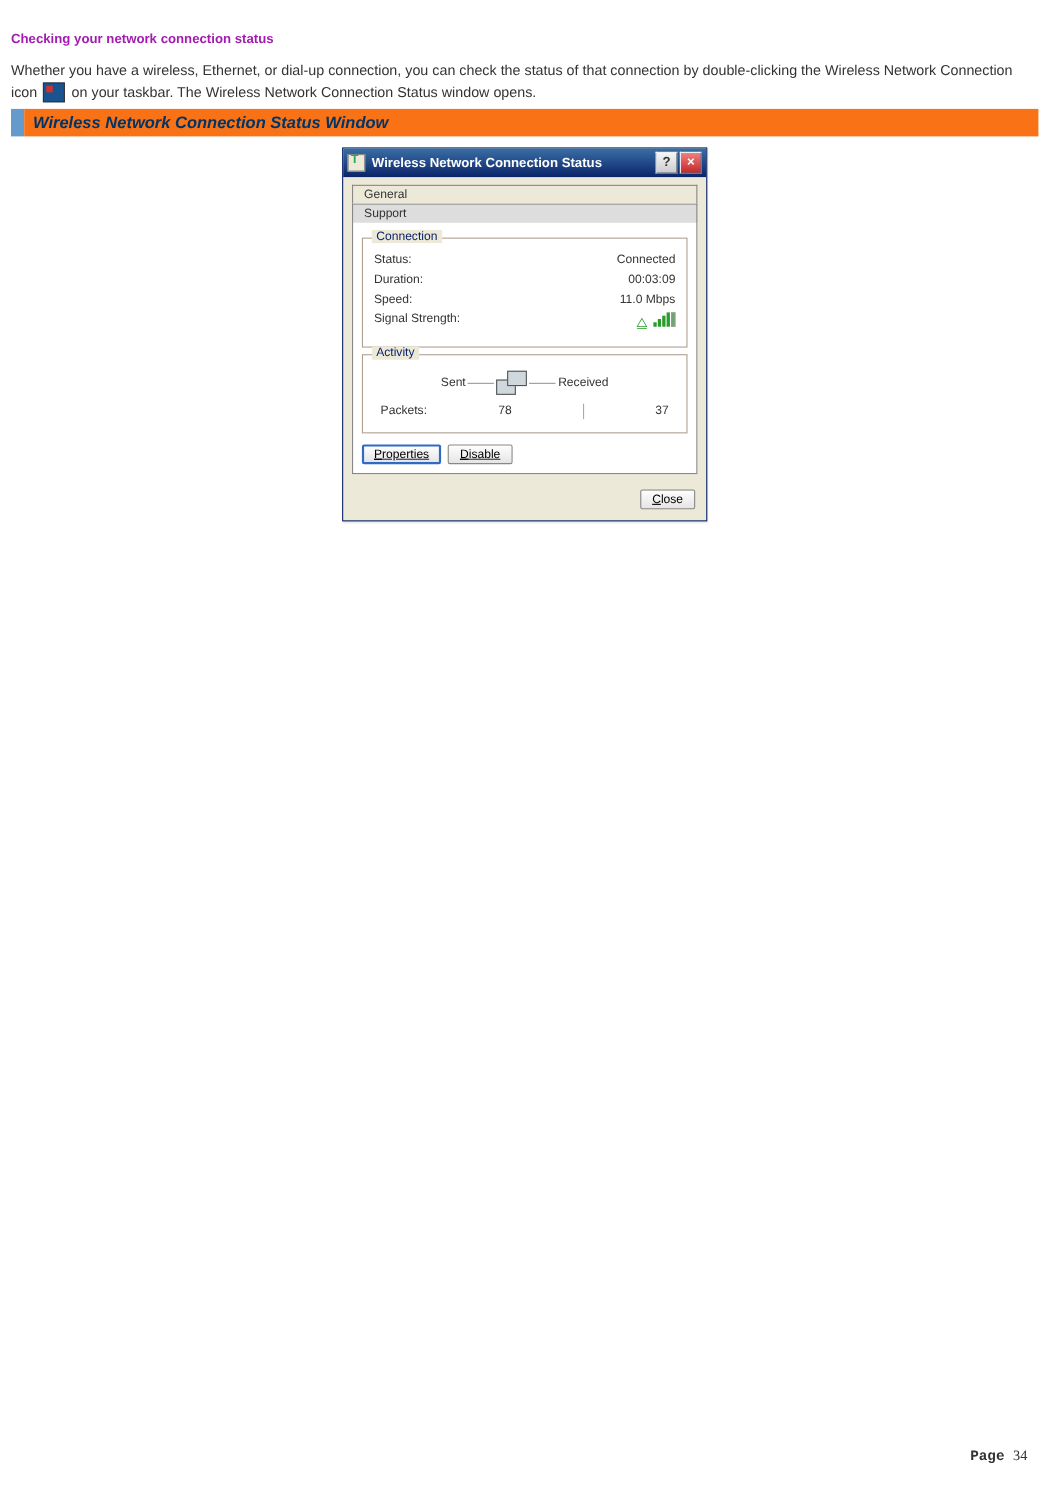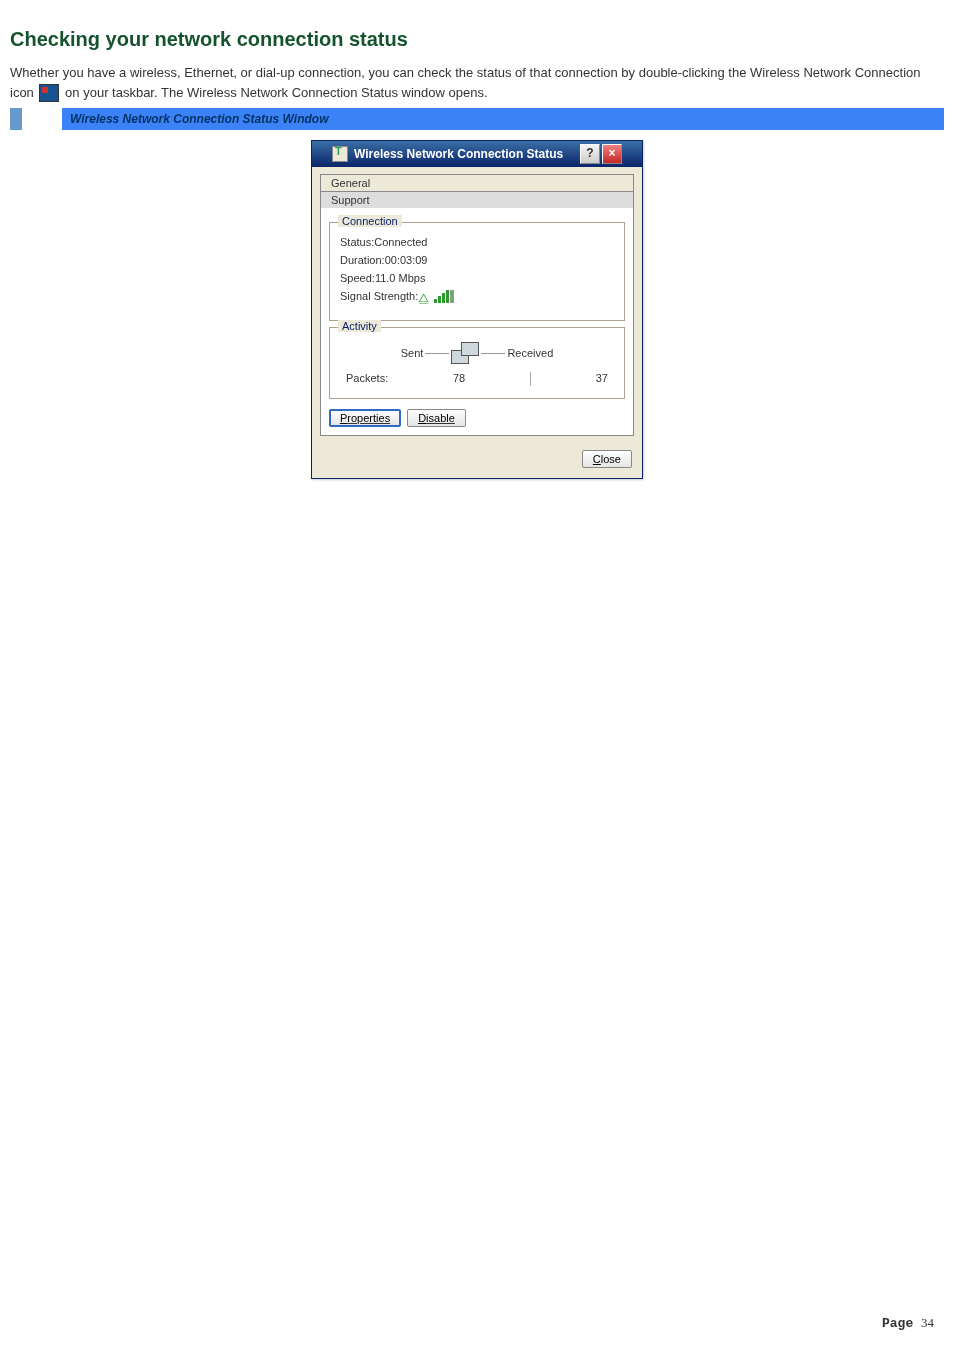--- a/index.html
+++ b/index.html
@@ -6,23 +6,23 @@
     margin: 0;
     padding: 10px;
     font-family: Verdana, Arial, sans-serif;
     font-size: 13px;
     color: #333;
     background: #fff;
     width: 954px;
     box-sizing: border-box;
   }
   .heading {
-    color: #14532d;
-    font-weight: bold;
-    font-size: 20px;
+    color: #a21caf;
+    font-weight: bold;
+    font-size: 12px;
     margin: 18px 0 12px 0;
   }
   .para {
     line-height: 1.5;
     margin: 6px 0;
   }
   .inline-icon {
     display: inline-block;
     width: 18px;
     height: 16px;
@@ -42,27 +42,26 @@
   .banner-row {
     display: flex;
     margin: 6px 0 10px 0;
   }
   .banner-left {
     width: 12px;
     background: #6699cc;
   }
   .banner-right {
     flex: 1;
-    background: #3b82f6;
+    background: #f97316;
     padding: 4px 8px;
     font-style: italic;
     font-weight: bold;
     color: #003366;
-    font-size: 12px;
-    margin-left: 40px;
+    font-size: 15px;
   }
   .dialog-wrap {
     display: flex;
     justify-content: center;
     margin: 10px 0;
   }
   .dialog {
     width: 330px;
     border: 1px solid #0a246a;
     background: #ece9d8;
@@ -71,21 +70,21 @@
     color: #333;
     box-shadow: 1px 1px 2px rgba(0,0,0,0.2);
   }
   .titlebar {
     background: linear-gradient(to bottom, #3a6ea5, #0a246a);
     color: #fff;
     font-weight: bold;
     font-size: 12px;
     display: flex;
     align-items: center;
-    padding: 3px 20px;
+    padding: 3px 4px;
   }
   .titlebar .app-icon {
     width: 14px; height: 14px;
     background: #ece9d8;
     border: 1px solid #888;
     margin-right: 4px;
     position: relative;
   }
   .titlebar .app-icon::after {
     content: "T";
@@ -155,20 +154,21 @@
     position: absolute;
     top: -8px;
     left: 8px;
     background: #ece9d8;
     padding: 0 4px;
     color: #0a246a;
     font-size: 11px;
   }
   .kv-row {
     display: flex;
+    justify-content: space-between;
     padding: 3px 0;
     font-size: 11px;
     color: #333;
   }
   .signal-bars {
     display: inline-flex;
     align-items: flex-end;
     gap: 1px;
   }
   .signal-bars span {

